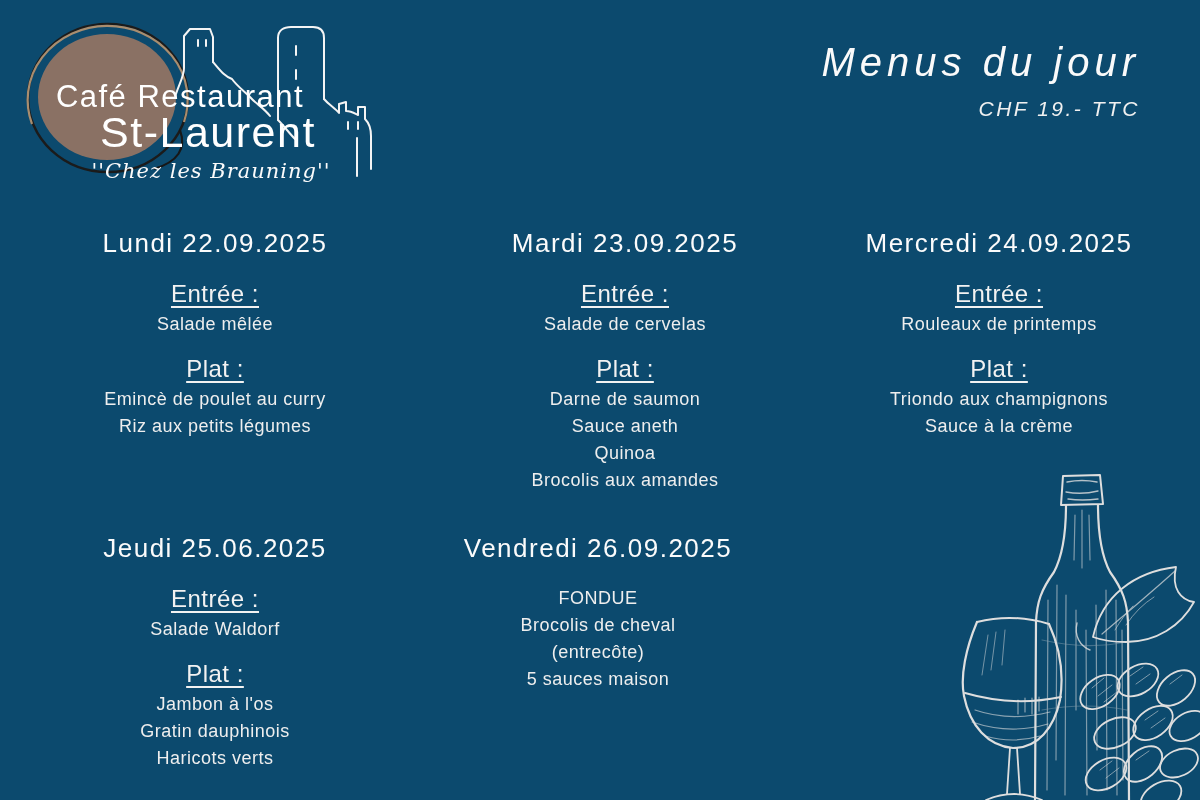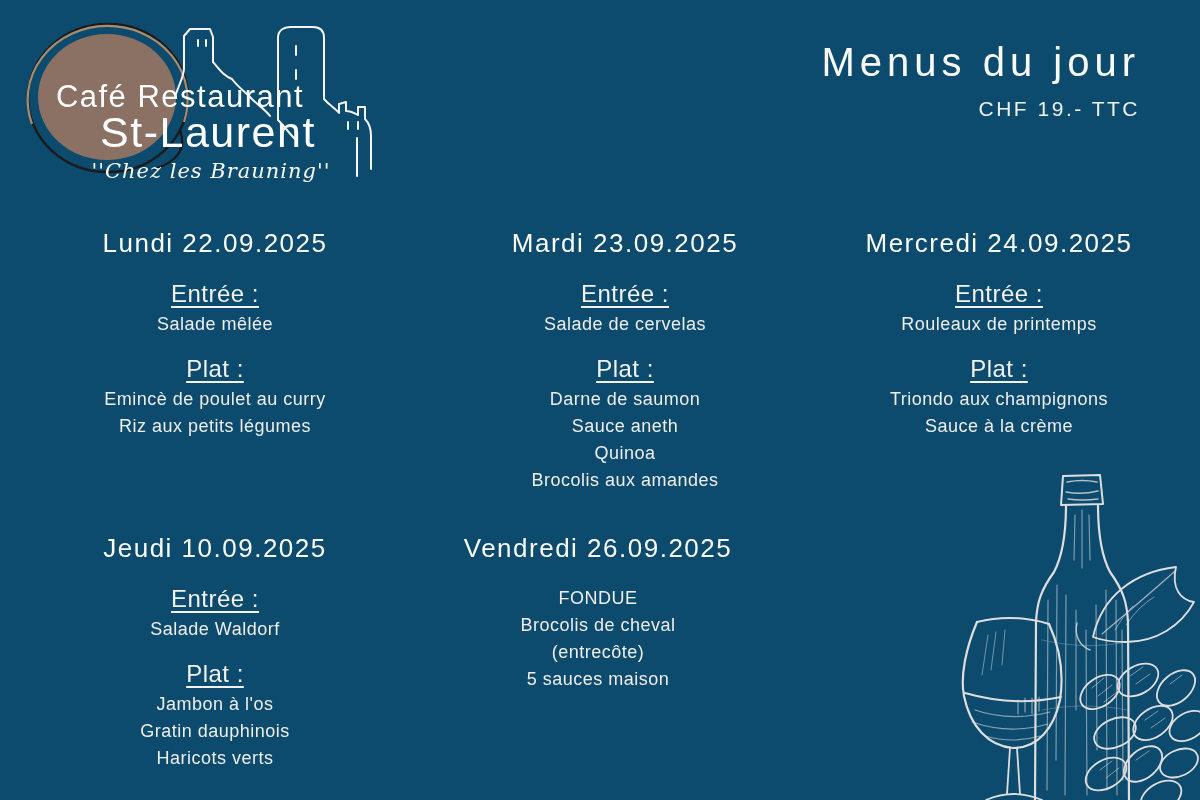--- a/index.html
+++ b/index.html
@@ -26,20 +26,21 @@
     height: 200px;
   }
   .logo svg { display: block; }
 
   
   .header-right {
     position: absolute;
     right: 60px;
     top: 40px;
     text-align: right;
+    font-style: italic;
   }
   .menu-title {
     font-size: 40px;
     font-weight: 400;
     letter-spacing: 5px;
     color: #fafafa;
     white-space: nowrap;
   }
   .menu-price {
     margin-top: 12px;
@@ -143,21 +144,21 @@
       <div class="day-heading">Mardi 23.09.2025</div>
       <div class="menu-section"><div class="section-label">Entrée :</div><div class="menu-item">Salade de cervelas</div></div>
       <div class="menu-section"><div class="section-label">Plat :</div><div class="menu-item">Darne de saumon</div><div class="menu-item">Sauce aneth</div><div class="menu-item">Quinoa</div><div class="menu-item">Brocolis aux amandes</div></div>
     </div>
   <div class="menu-col col-2">
       <div class="day-heading">Mercredi 24.09.2025</div>
       <div class="menu-section"><div class="section-label">Entrée :</div><div class="menu-item">Rouleaux de printemps</div></div>
       <div class="menu-section"><div class="section-label">Plat :</div><div class="menu-item">Triondo aux champignons</div><div class="menu-item">Sauce à la crème</div></div>
     </div>
   <div class="menu-col col-3">
-      <div class="day-heading">Jeudi 10.09.2025</div>
+      <div class="day-heading">Jeudi 25.06.2025</div>
       <div class="menu-section"><div class="section-label">Entrée :</div><div class="menu-item">Salade Waldorf</div></div>
       <div class="menu-section"><div class="section-label">Plat :</div><div class="menu-item">Jambon à l'os</div><div class="menu-item">Gratin dauphinois</div><div class="menu-item">Haricots verts</div></div>
     </div>
   <div class="menu-col col-4">
       <div class="day-heading">Vendredi 26.09.2025</div>
       <div class="menu-section">
         <div class="menu-item">FONDUE</div>
         <div class="menu-item">Brocolis de cheval</div>
         <div class="menu-item">(entrecôte)</div>
         <div class="menu-item">5 sauces maison</div>

